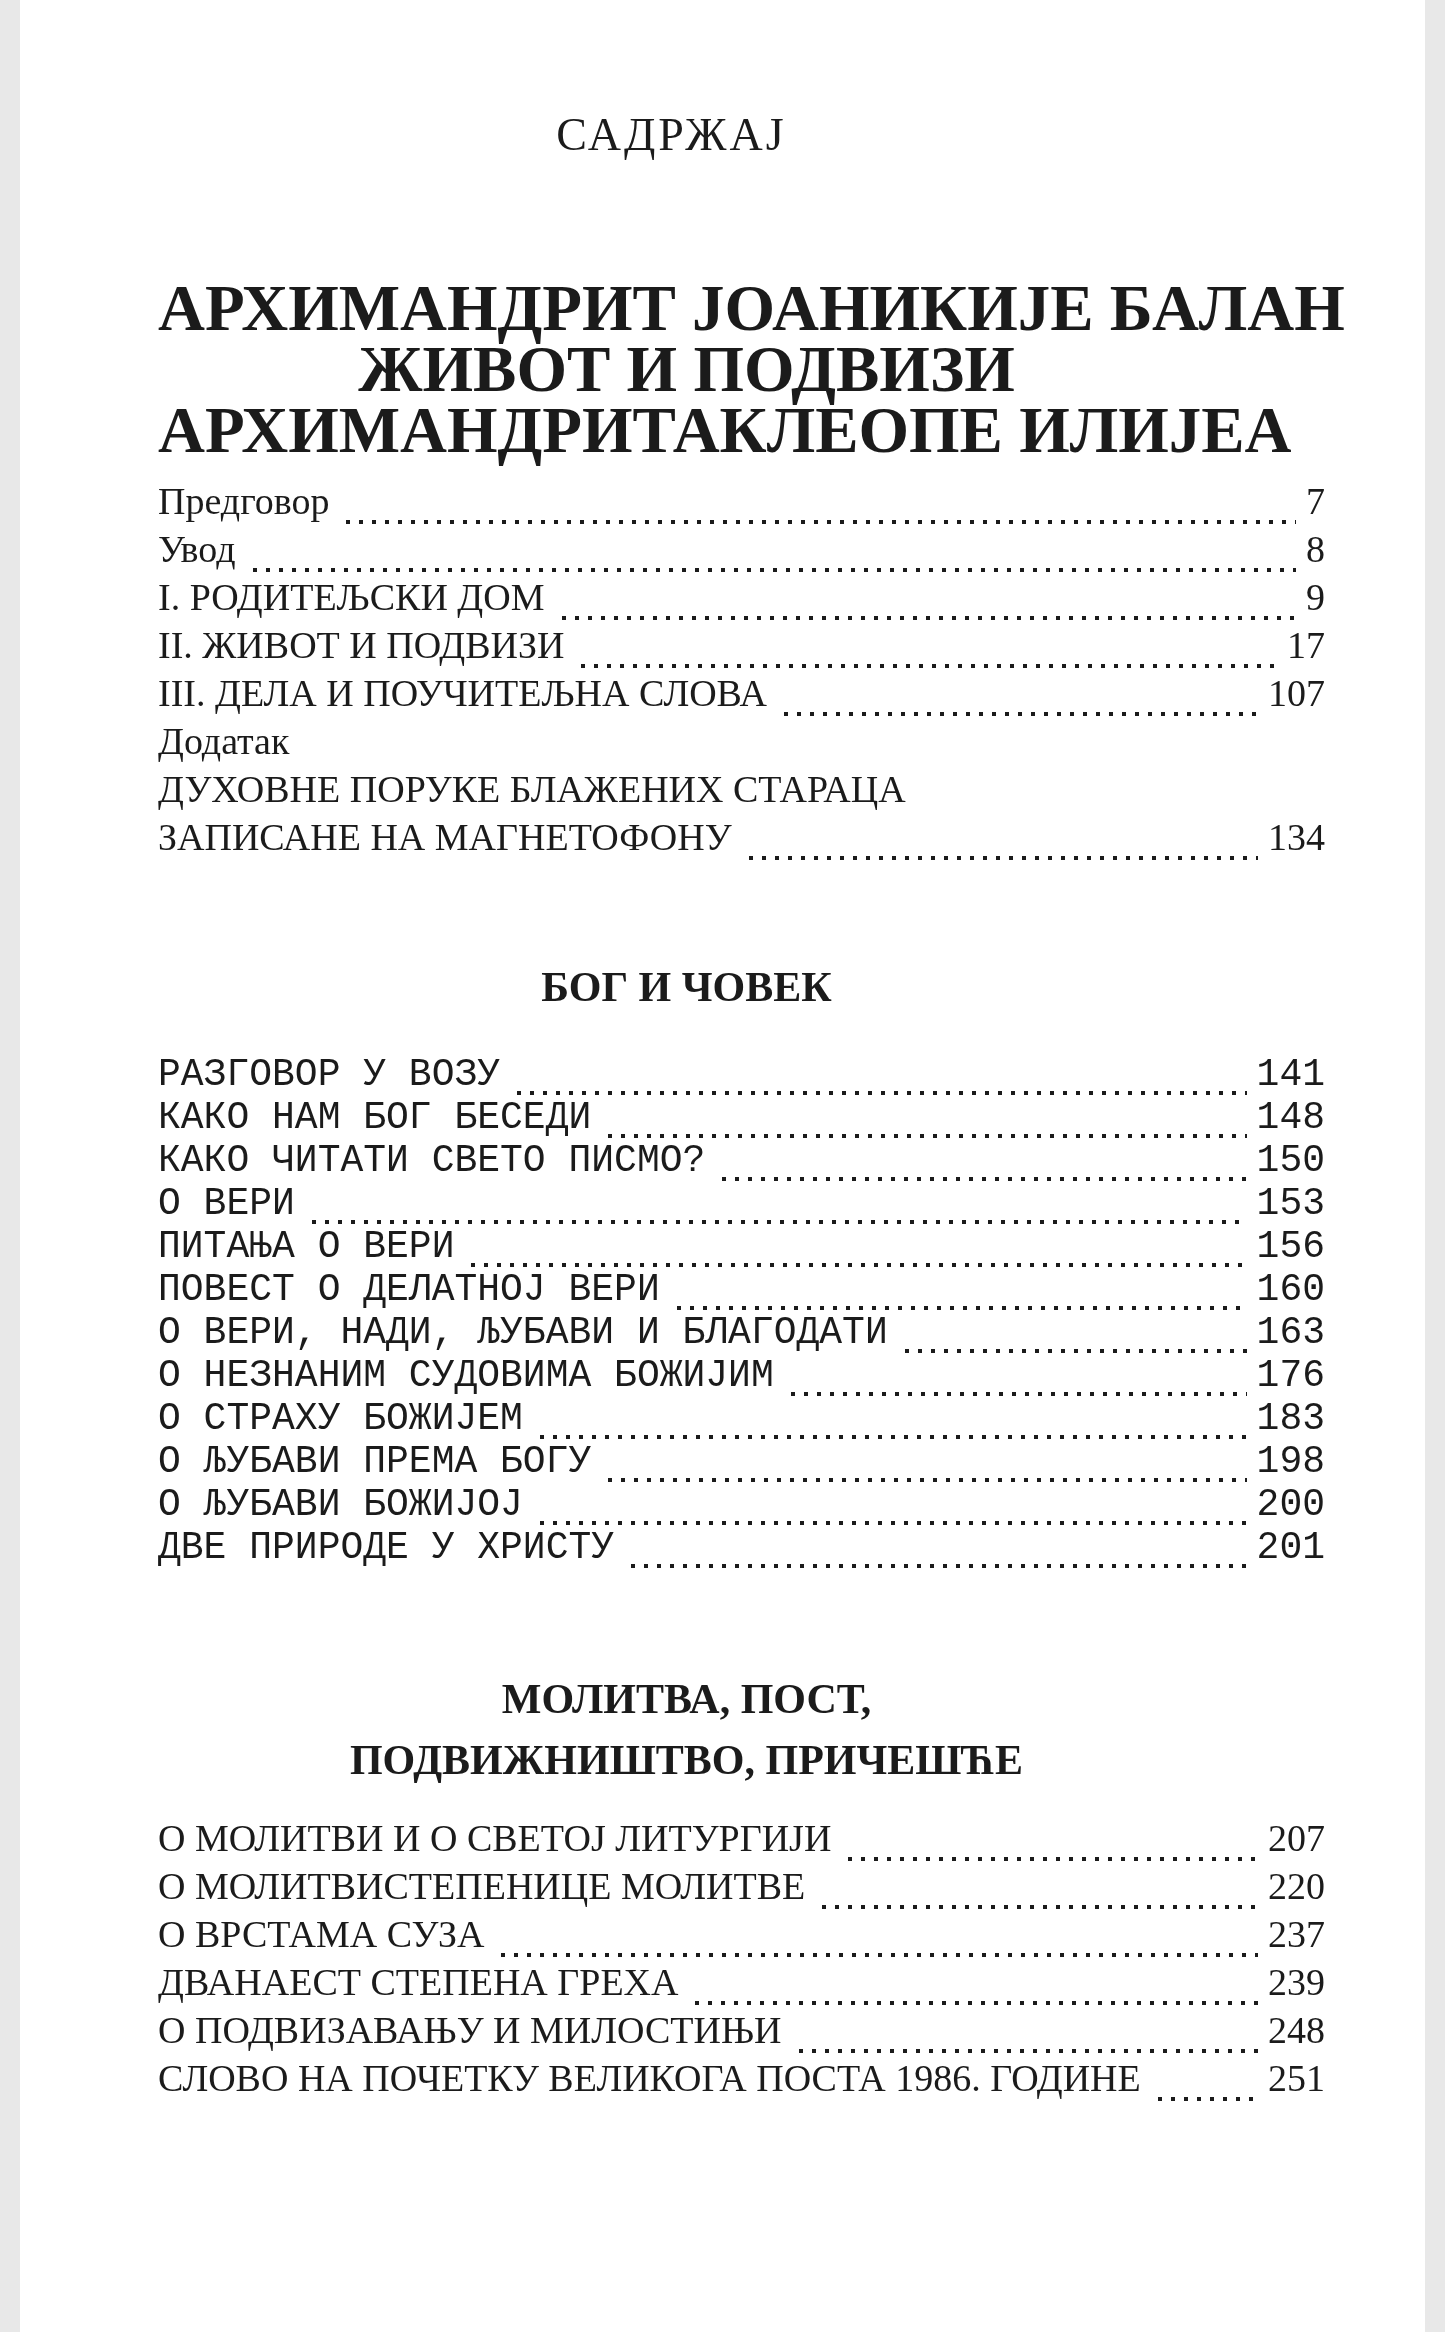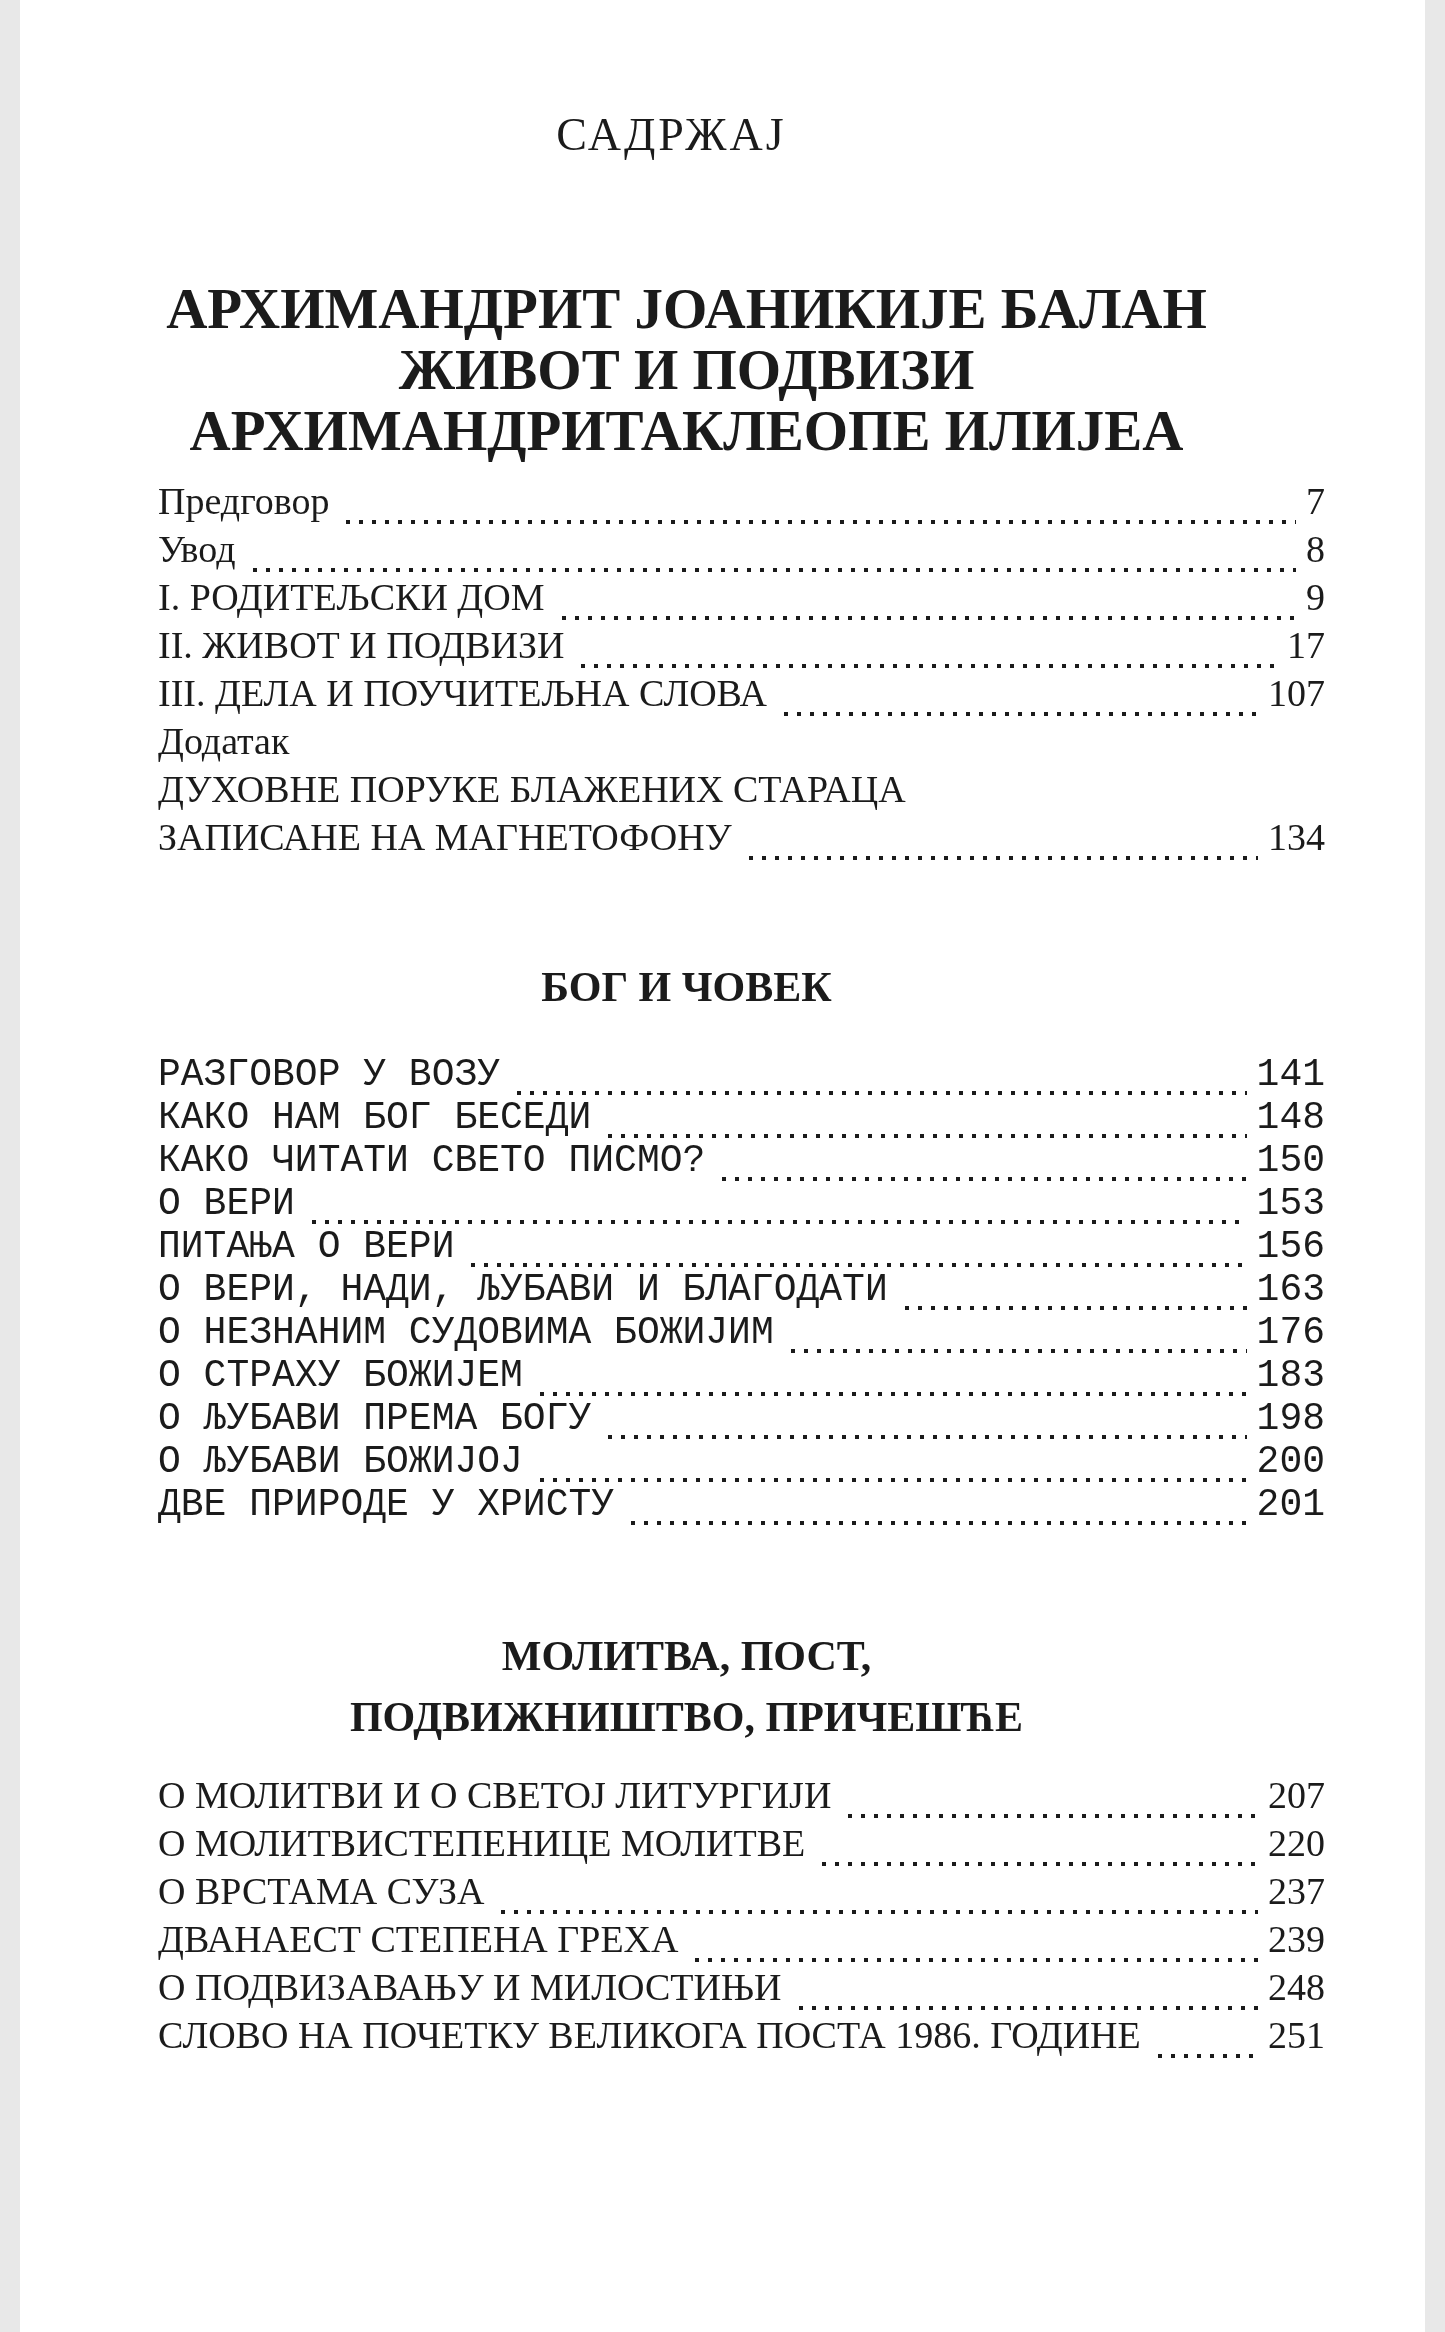--- a/index.html
+++ b/index.html
@@ -32,21 +32,21 @@
   .section-heading {
     text-align: center;
     font-weight: 700;
     padding-right: 110px; 
   }
   .heading-line { white-space: nowrap; }
 
   
   .section:nth-child(1) .section-heading {
     margin-top: 116px;
-    font-size: 57px;
+    font-size: 65px;
     line-height: 61px;
     letter-spacing: 0px;
   }
   .section:nth-child(1) .toc-list { margin-top: 16px; }
 
   
   .section:nth-child(2) .section-heading {
     margin-top: 98px;
     font-size: 42px;
     line-height: 56px;
@@ -175,20 +175,25 @@
     <span class="toc-dots"></span>
     <span class="toc-page">153</span>
   </div>
 
   <div class="toc-row">
     <span class="toc-label">ПИТАЊА О ВЕРИ</span>
     <span class="toc-dots"></span>
     <span class="toc-page">156</span>
   </div>
 
+  <div class="toc-row">
+    <span class="toc-label">ПОВЕСТ О ДЕЛАТНОЈ ВЕРИ</span>
+    <span class="toc-dots"></span>
+    <span class="toc-page">160</span>
+  </div>
 
   <div class="toc-row">
     <span class="toc-label">О ВЕРИ, НАДИ, ЉУБАВИ И БЛАГОДАТИ</span>
     <span class="toc-dots"></span>
     <span class="toc-page">163</span>
   </div>
 
   <div class="toc-row">
     <span class="toc-label">О НЕЗНАНИМ СУДОВИМА БОЖИЈИМ</span>
     <span class="toc-dots"></span>

